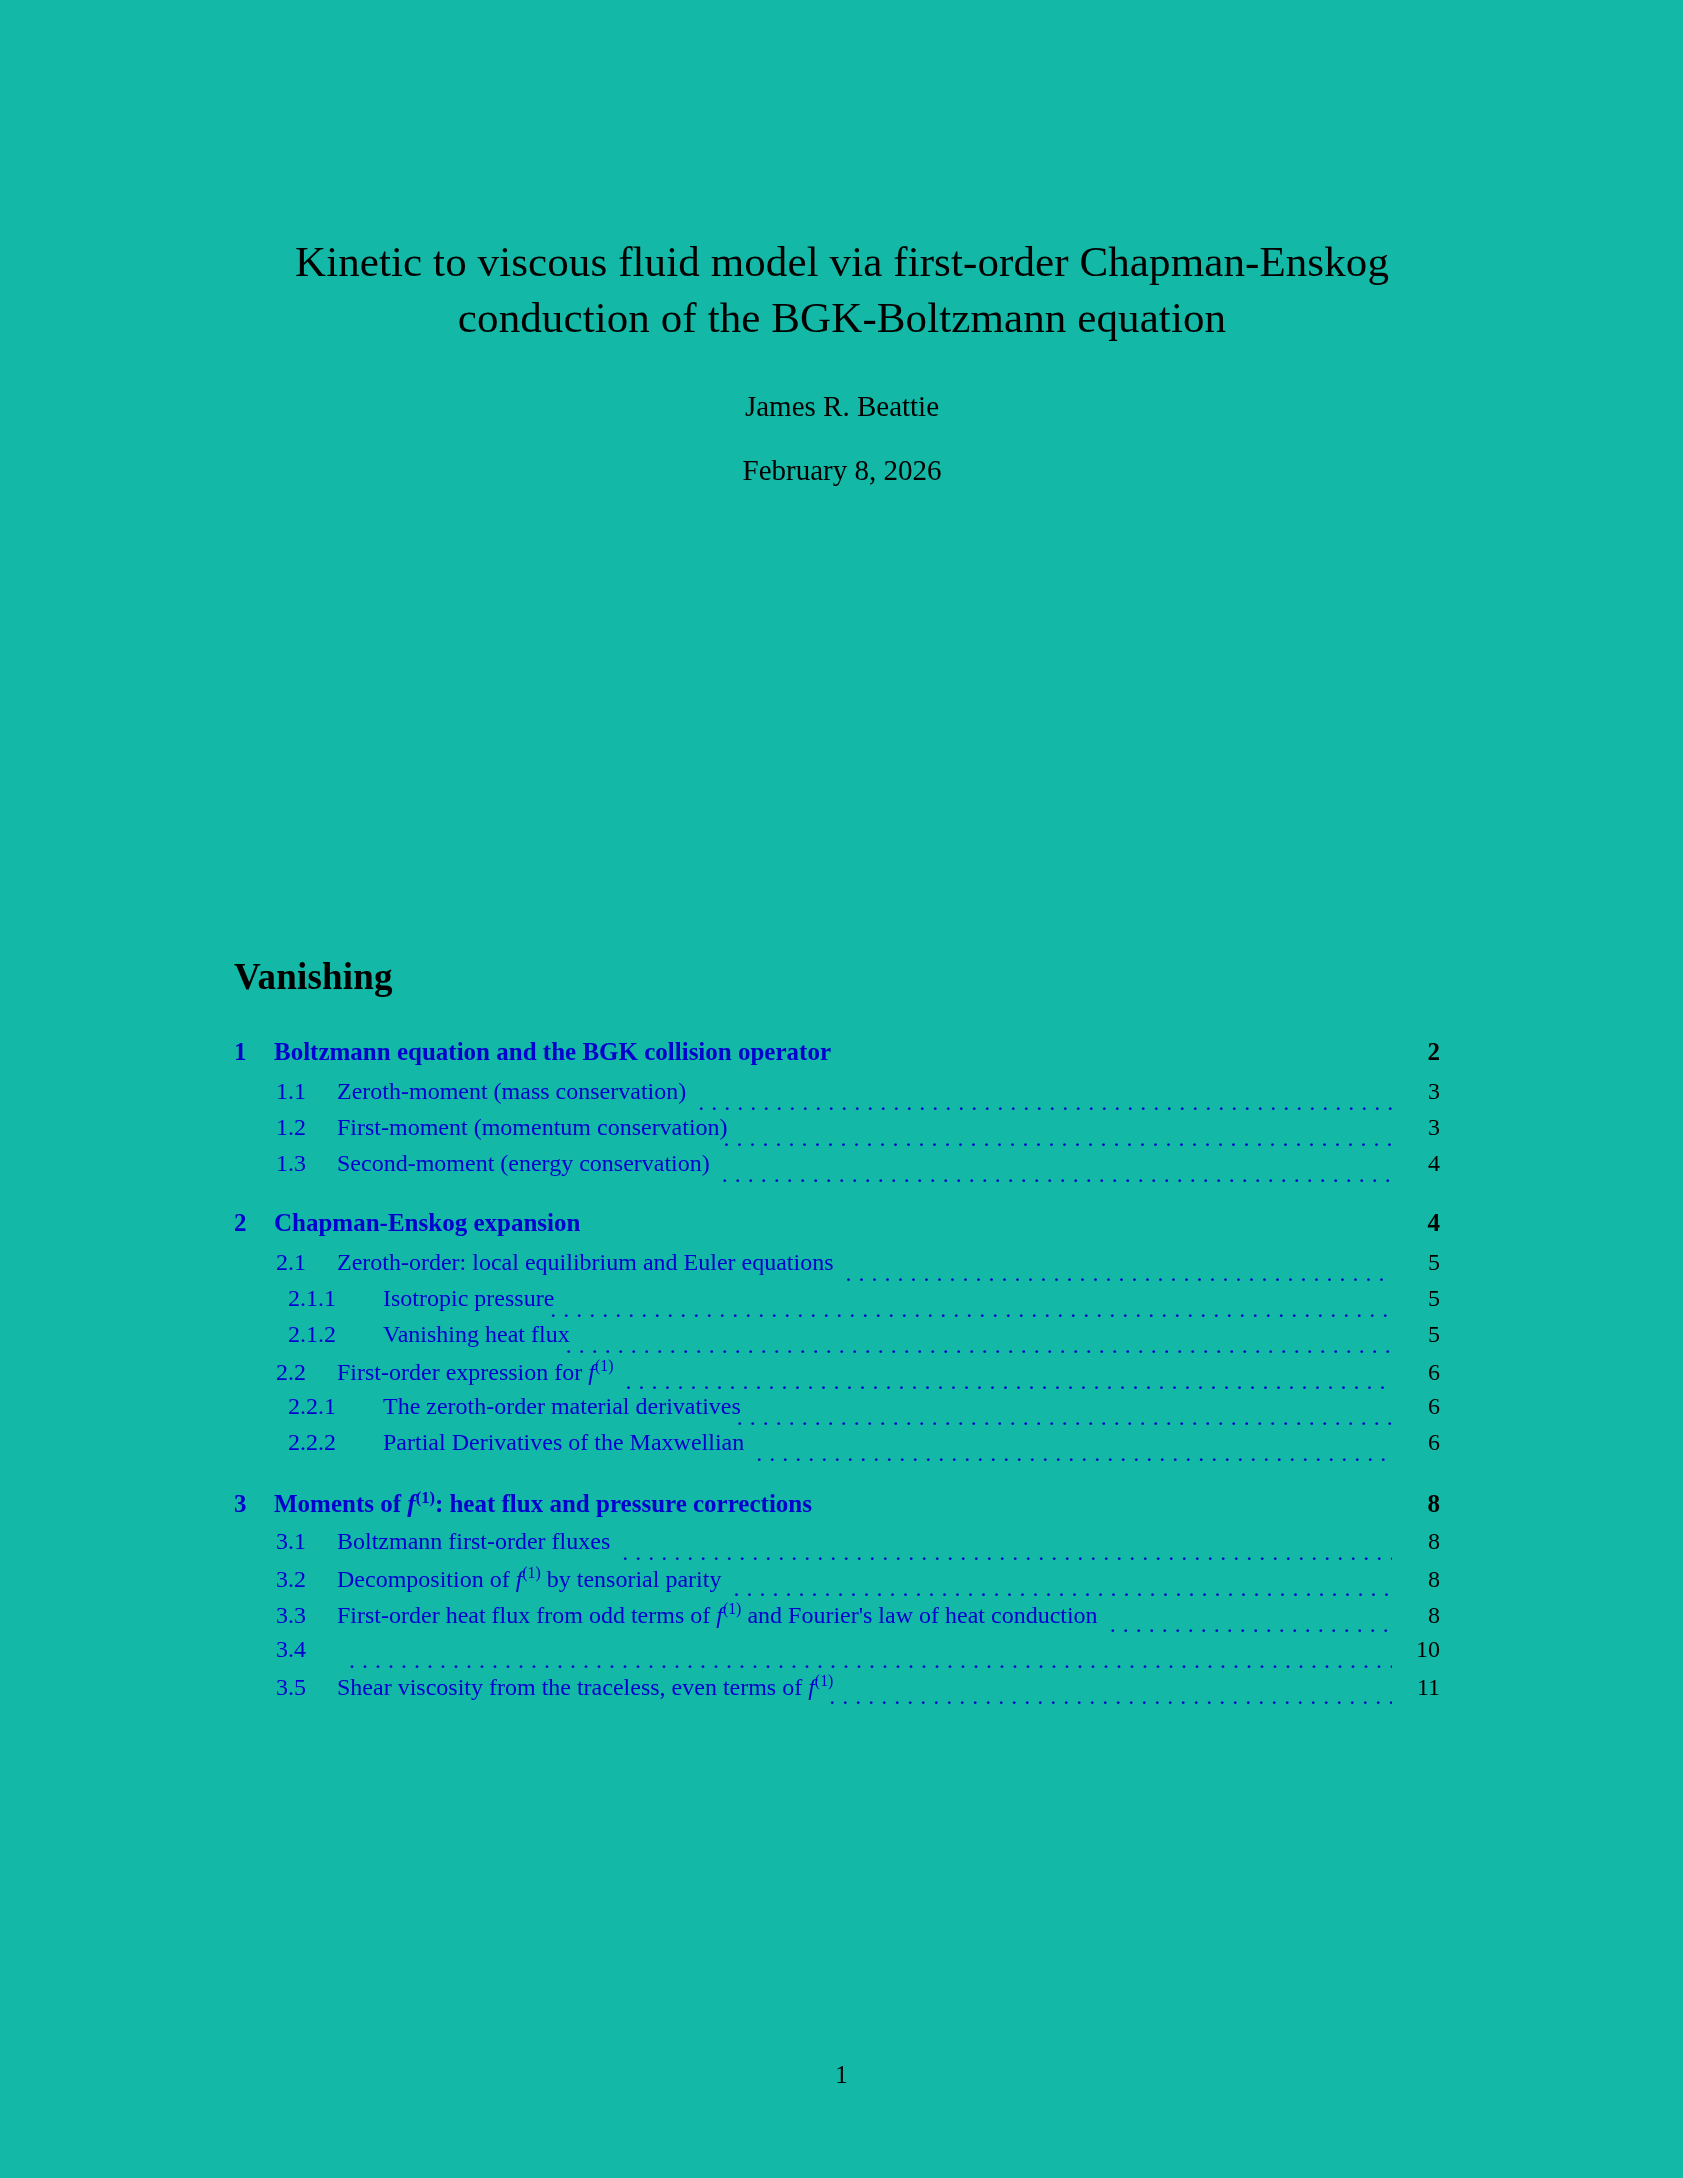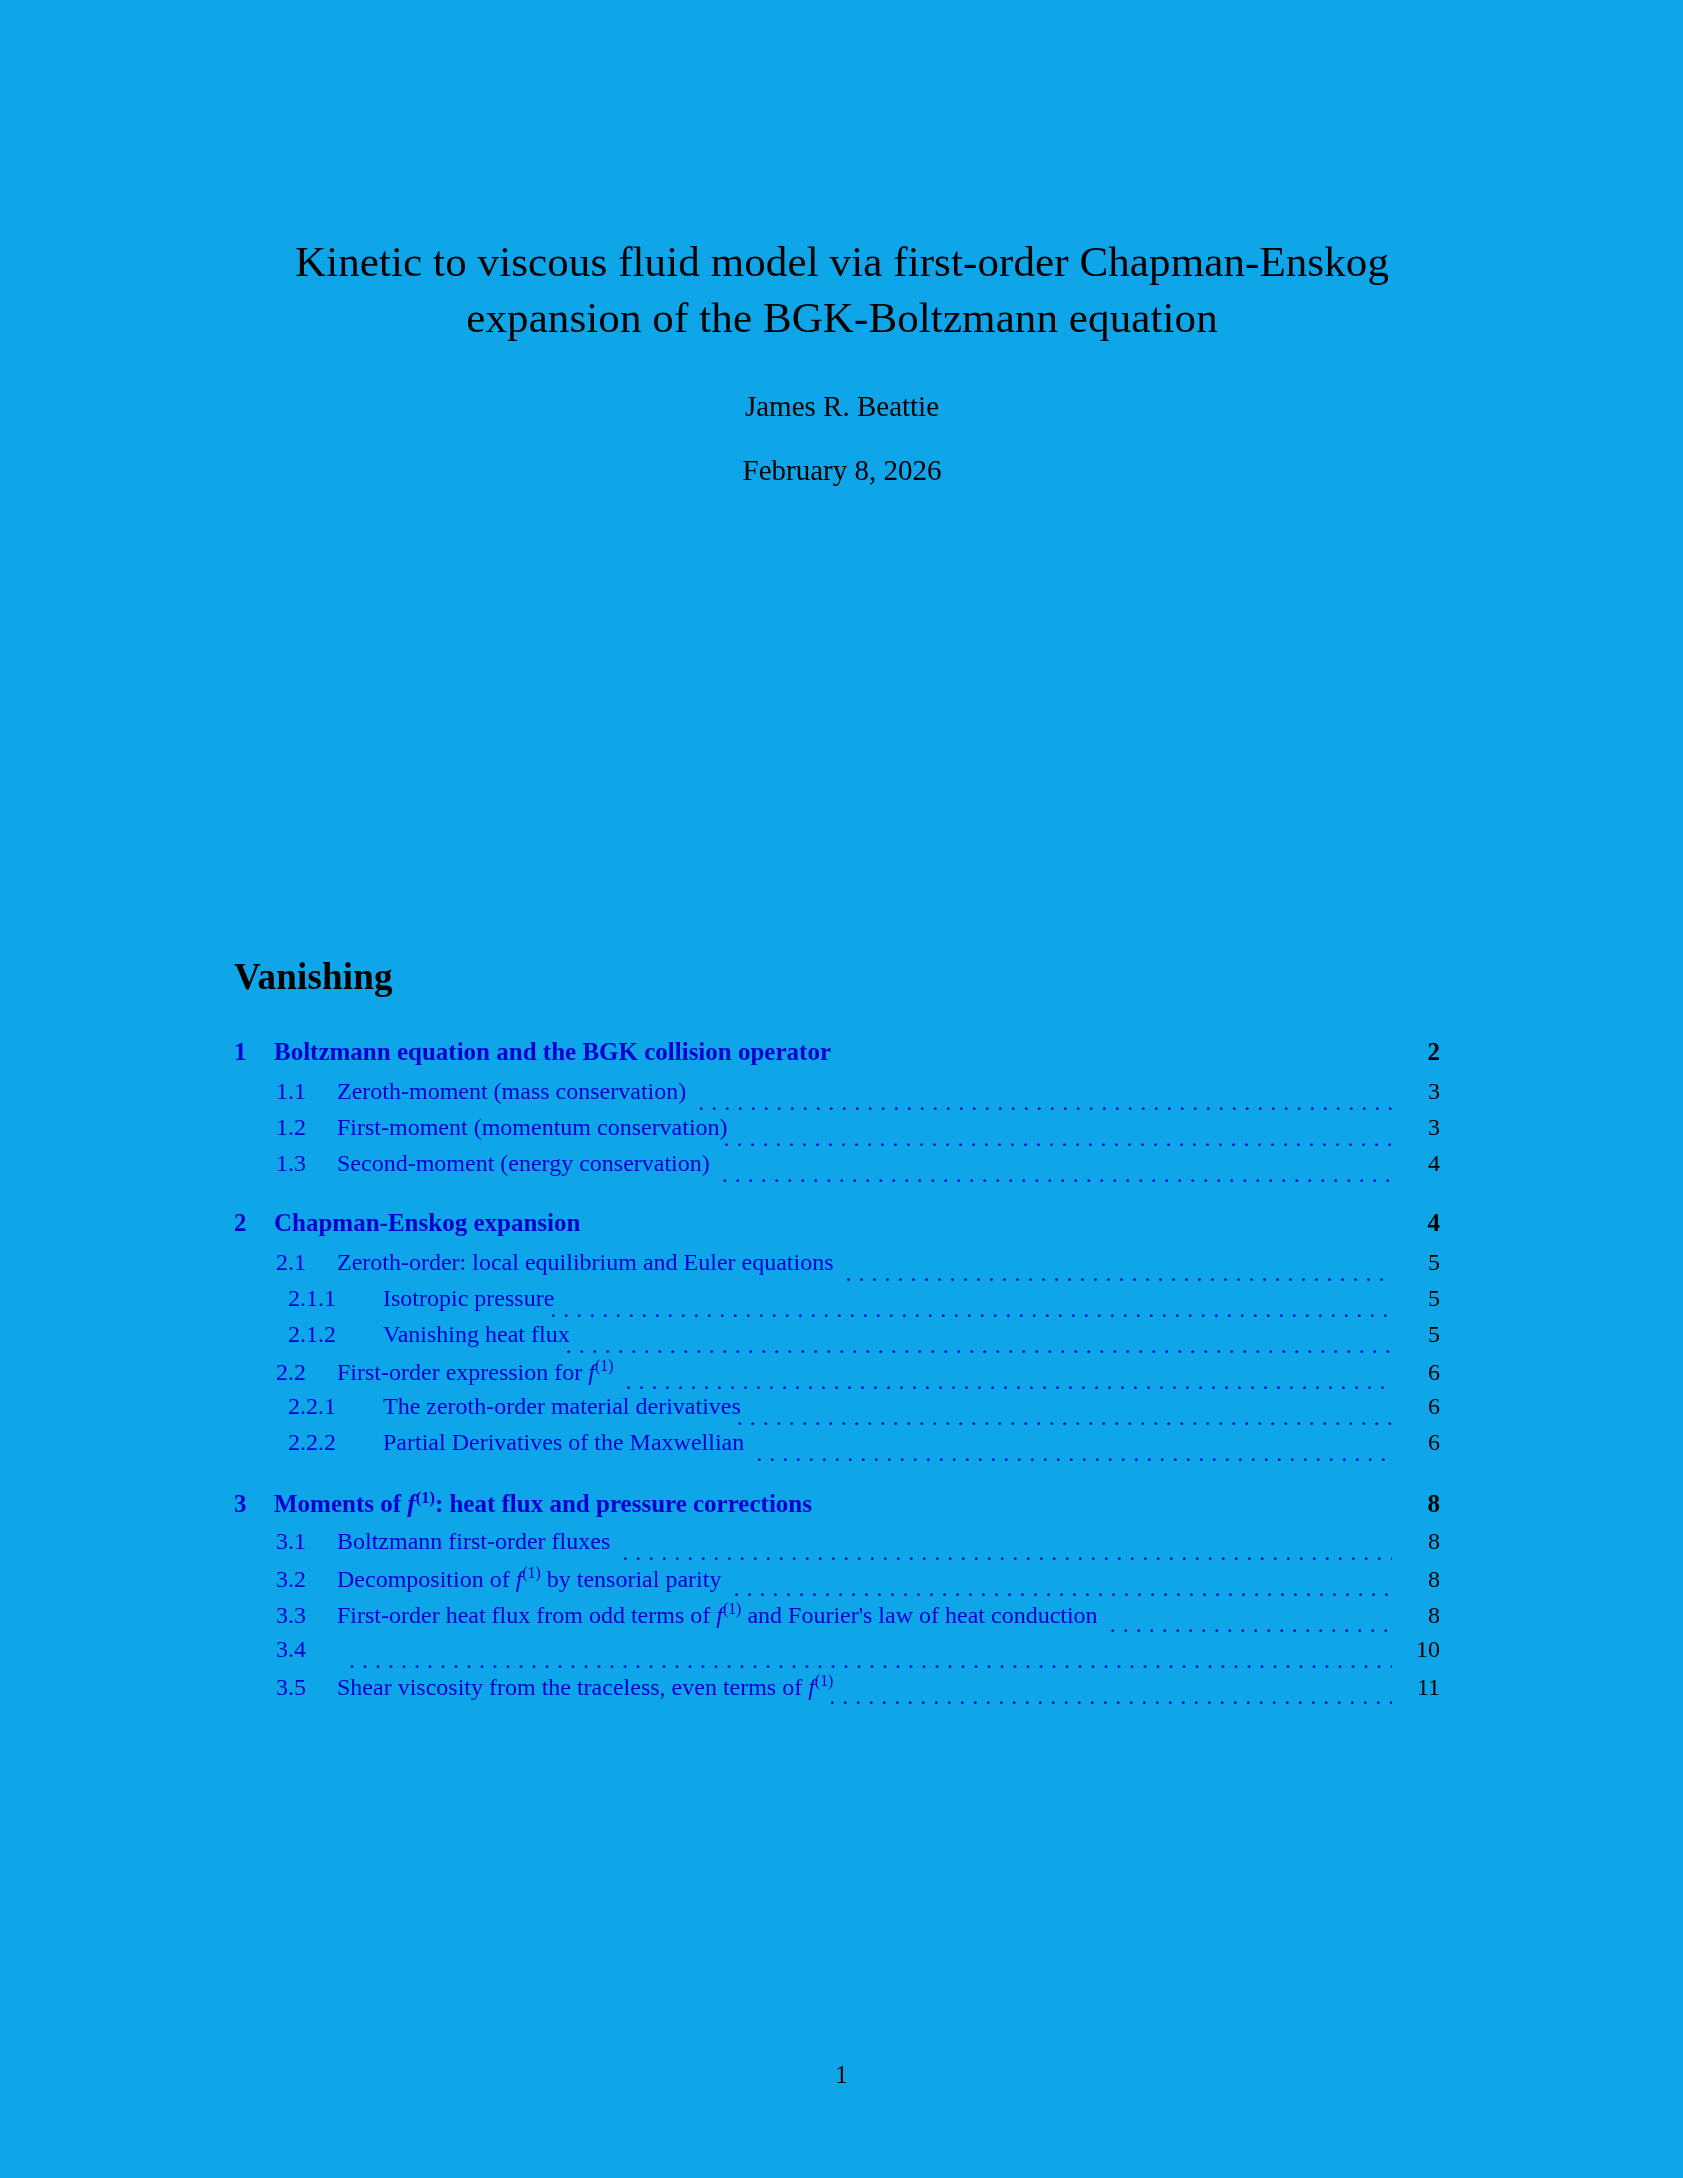--- a/index.html
+++ b/index.html
@@ -9,21 +9,21 @@
     background: #ffffff;
   }
   body {
     font-family: "Liberation Serif", "DejaVu Serif", serif;
     color: #000000;
   }
   .page {
     position: relative;
     width: 1683px;
     height: 2178px;
-    background: #0ea5e9;
+    background: #14b8a6;
     overflow: hidden;
     box-sizing: border-box;
   }
 
   
   .titleblock {
     position: absolute;
     left: 228px;
     top: 234px;
     width: 1228px;
@@ -151,21 +151,21 @@
   }
 </style>
 </head>
 <body>
 
 <div class="page">
 
   <div class="titleblock">
     <h1 class="doc-title">
       <span class="line">Kinetic to viscous fluid model via first-order Chapman-Enskog</span>
-      <span class="line">expansion of the BGK-Boltzmann equation</span>
+      <span class="line">conduction of the BGK-Boltzmann equation</span>
     </h1>
     <div class="doc-author">James R. Beattie</div>
     <div class="doc-date">February 8, 2026</div>
   </div>
 
   <div class="contents-heading">Vanishing</div>
 
   <div class="toc" id="toc-root">
       <div class="toc-entry lvl1 loose">
         <span class="toc-num">1</span>

